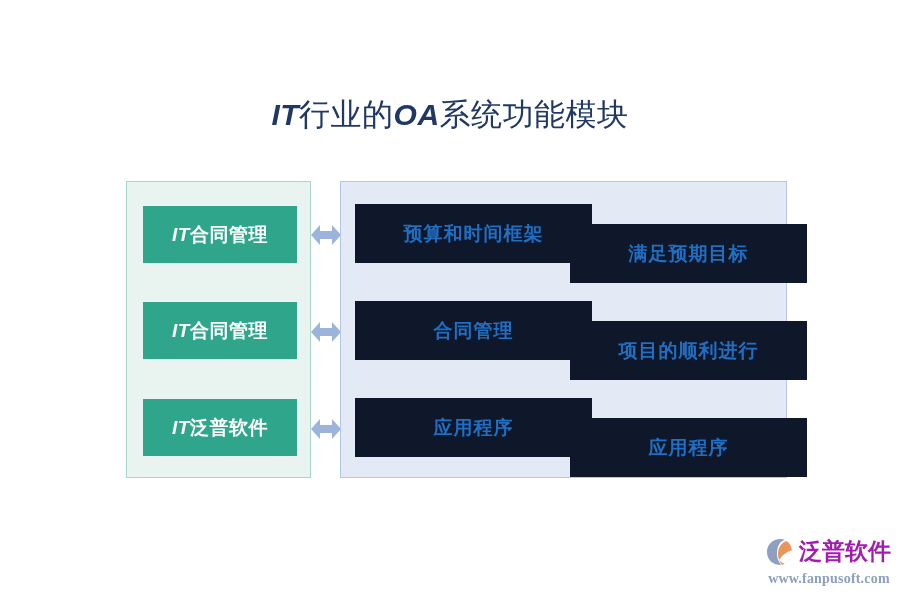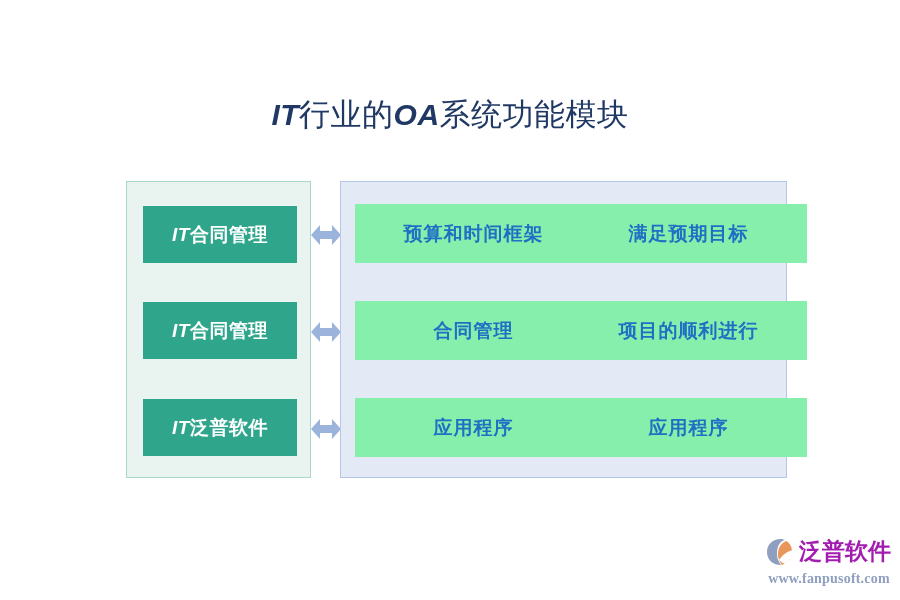--- a/index.html
+++ b/index.html
@@ -101,33 +101,33 @@
     width: 447px;
     height: 297px;
     background: #e3eaf6;
     border: 1px solid #b4c7e7;
     box-sizing: border-box;
   }
   .right-box {
     position: absolute;
     width: 237px;
     height: 59px;
-    background: #86efac;
+    background: #0f172a;
     color: #1f6fc4;
     font-family: "Liberation Serif", serif;
     font-weight: bold;
     font-size: 19px;
     display: flex;
     align-items: center;
     justify-content: center;
     white-space: nowrap;
     letter-spacing: 1px;
   }
   .right-box.c0 { left: 14px; }
-  .right-box.c1 { left: 229px; }
+  .right-box.c1 { left: 229px; margin-top: 20px; }
   .right-box.r0 { top: 22px; }
   .right-box.r1 { top: 119px; }
   .right-box.r2 { top: 216px; }
 
   
   .logo {
     position: absolute;
     left: 766px;
     top: 537px;
     width: 126px;

